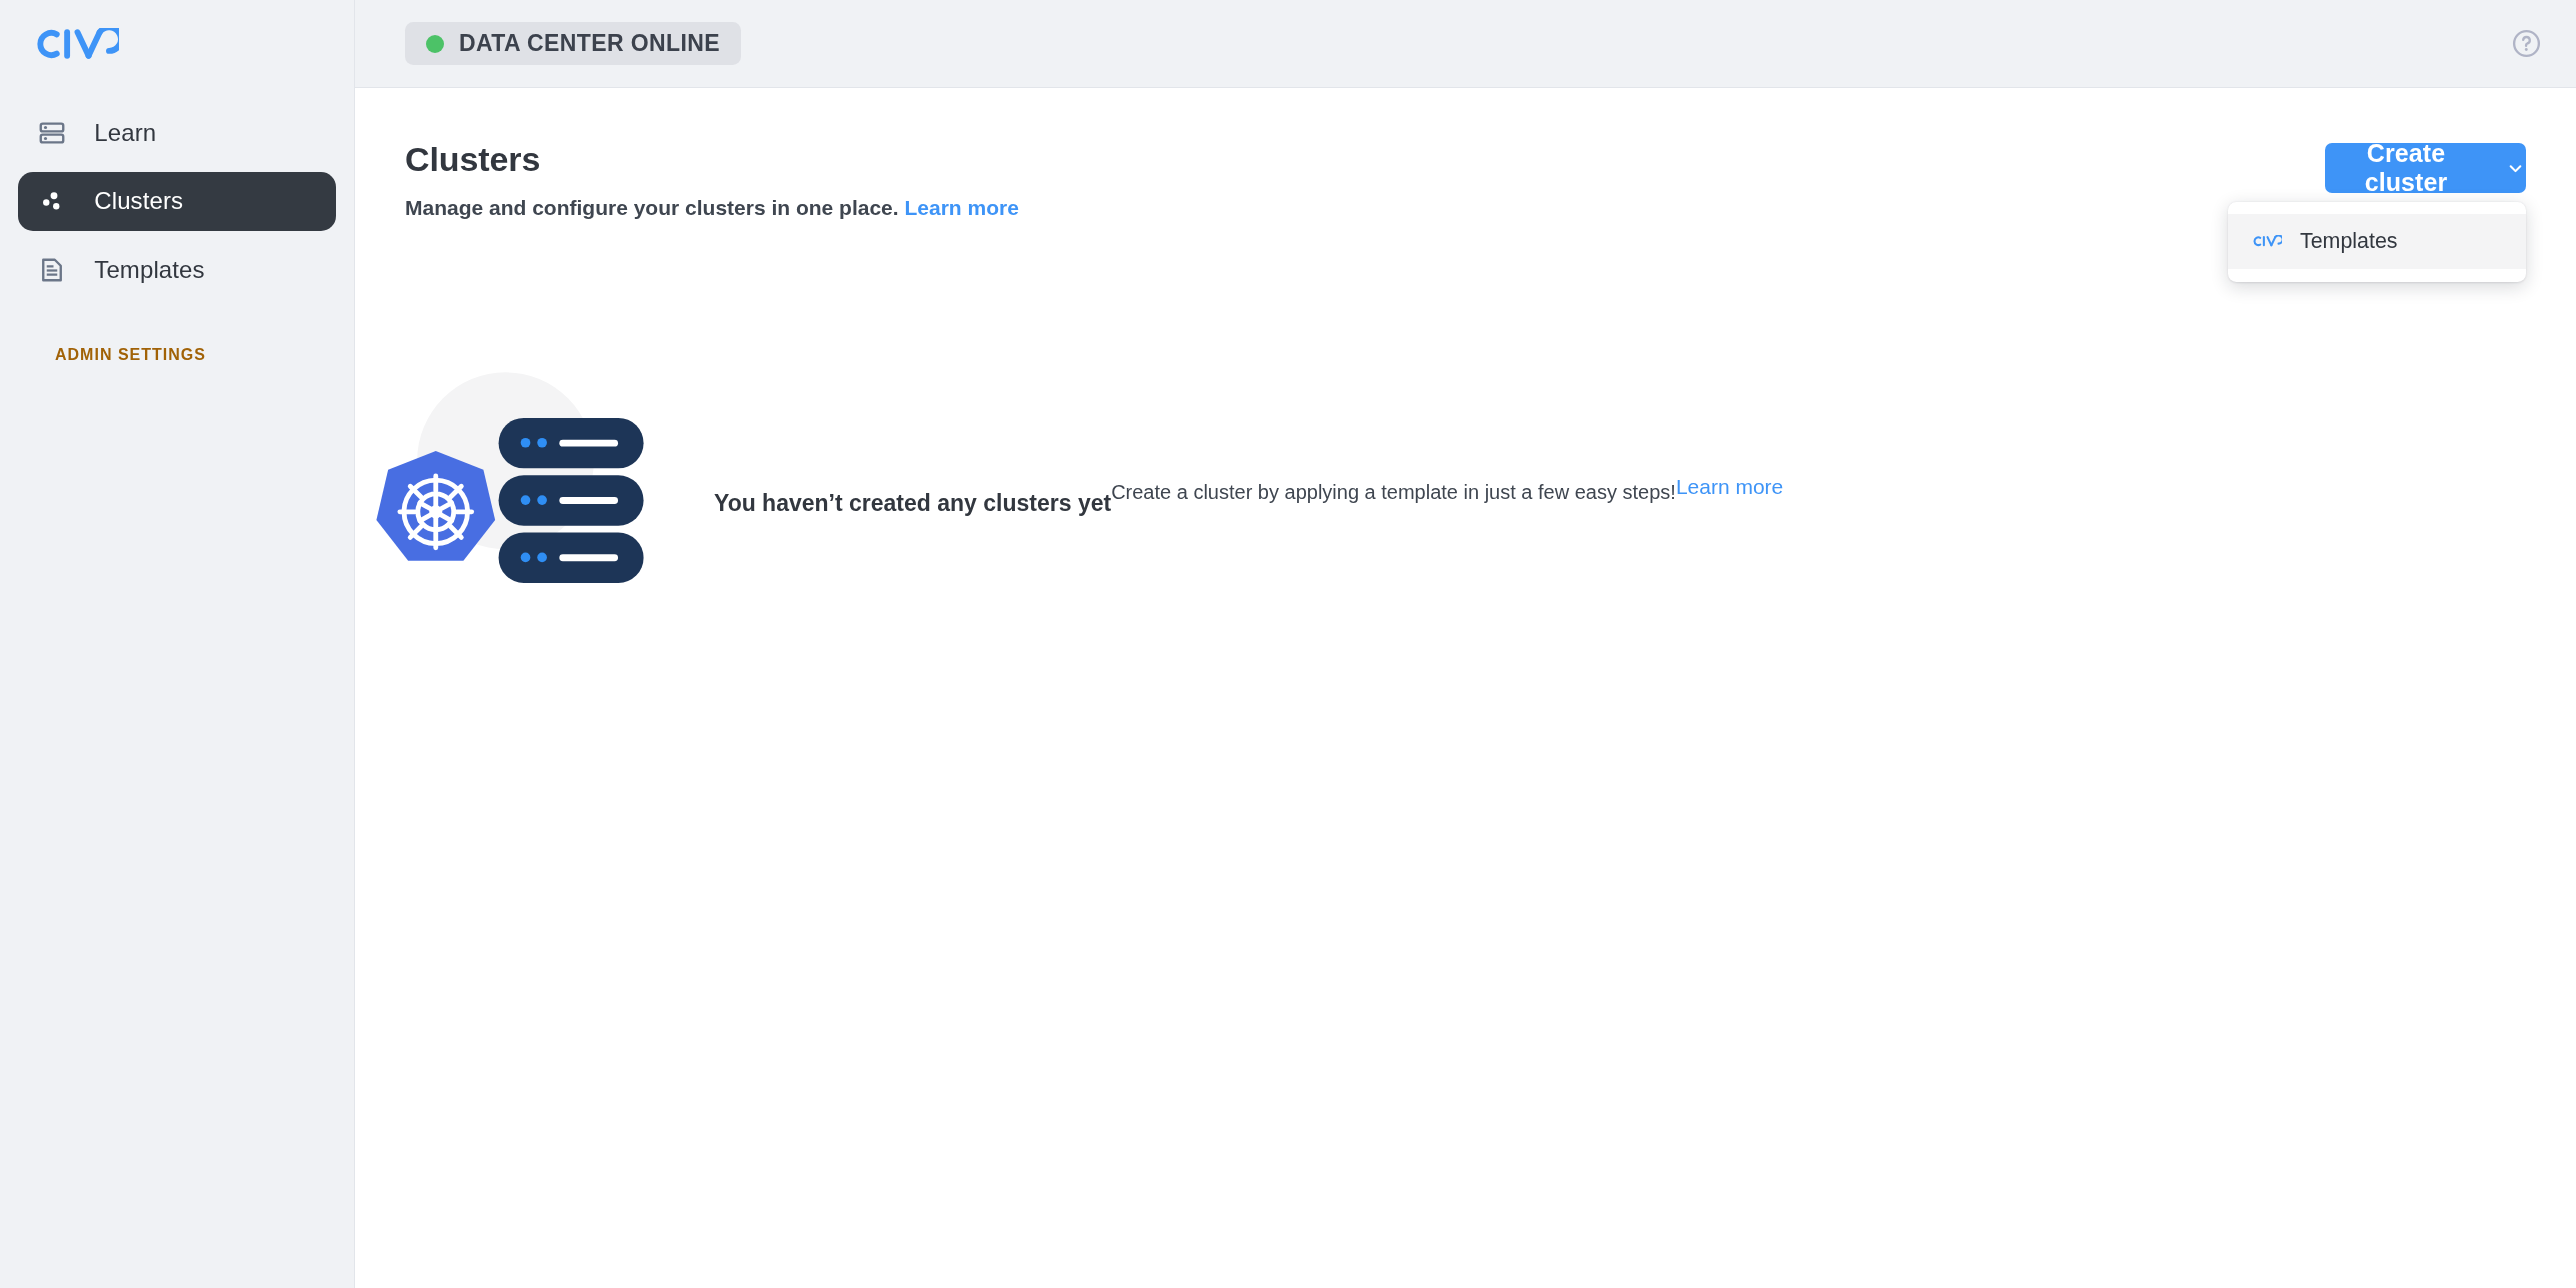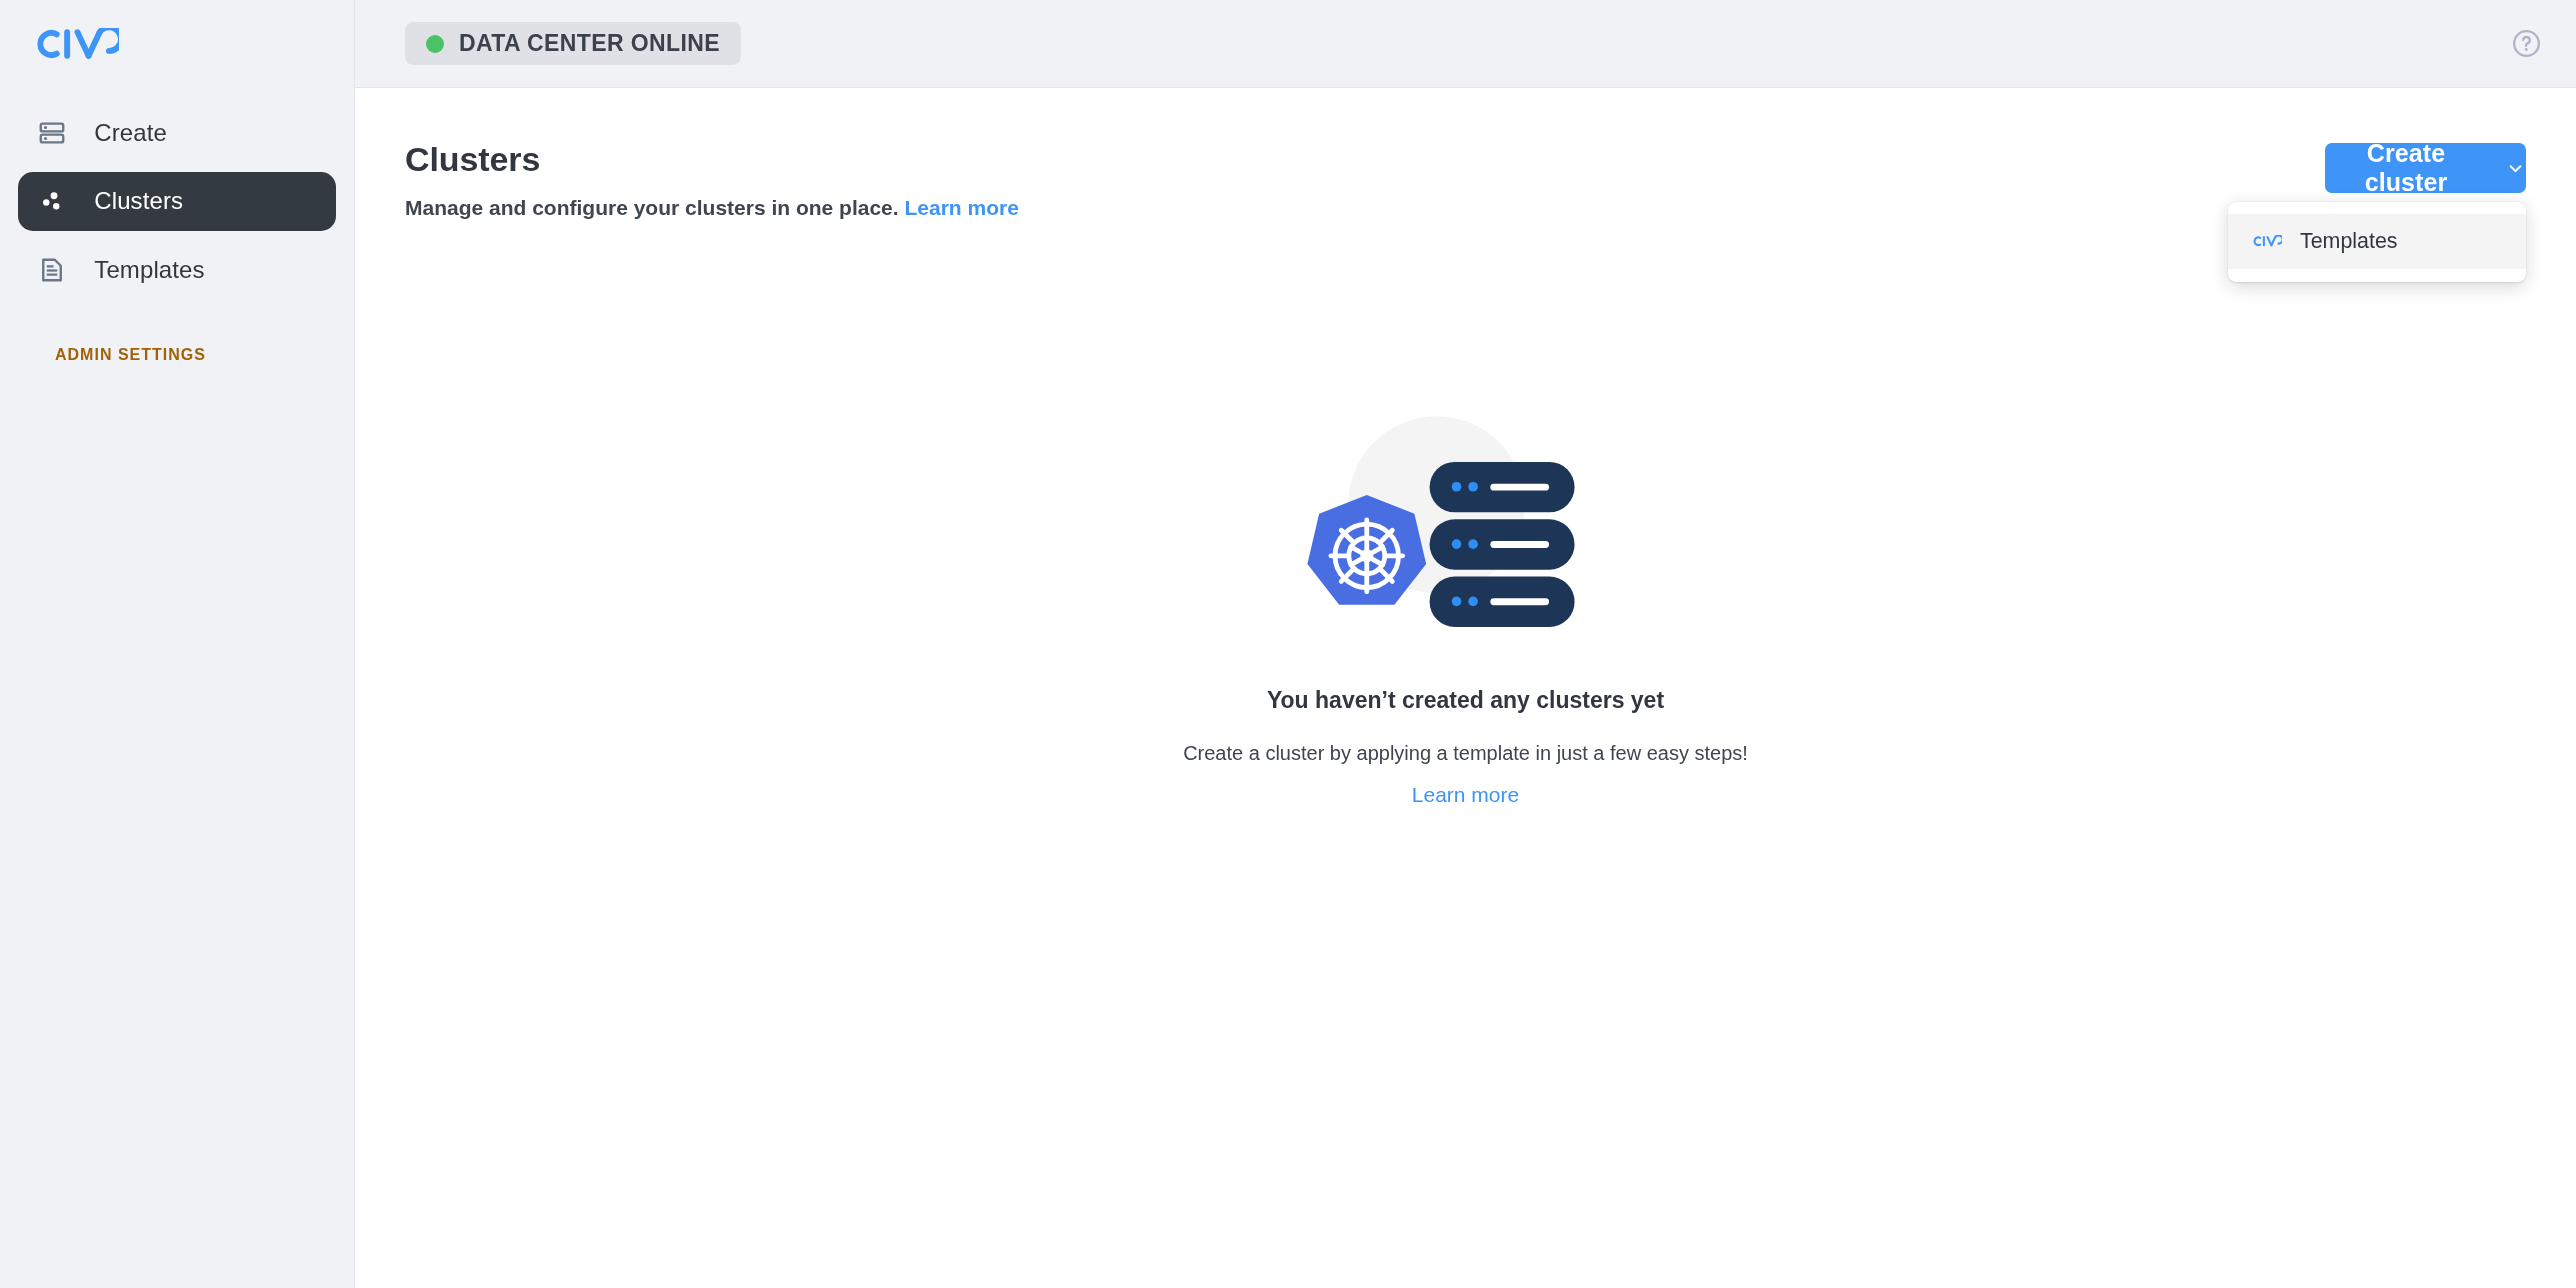--- a/index.html
+++ b/index.html
@@ -187,23 +187,23 @@
     font-size: 21.4px;
     color: #32373f;
     margin-left: 18px;
   }
 
   
   .empty {
     position: absolute;
     left: 355px;
     right: 0;
-    top: 408px;
-    display: flex;
-    flex-direction: column;
+    top: 364px;
+    display: flex;
+    flex-direction: row;
     align-items: center;
   }
   .empty-illustration { width: 359px; height: 228px; }
   .empty-title {
     margin-top: 51px;
     font-size: 23px;
     font-weight: bold;
     color: #32373f;
   }
   .empty-desc {
@@ -239,21 +239,21 @@
 
       <div class="nav-item">
         <span class="nav-icon">
           <svg width="30" height="30" viewBox="0 0 24 24">
             <rect x="3" y="4.5" width="18" height="6.2" rx="1.6" fill="none" stroke="#6b7688" stroke-width="1.9"></rect>
             <rect x="3" y="13.3" width="18" height="6.2" rx="1.6" fill="none" stroke="#6b7688" stroke-width="1.9"></rect>
             <circle cx="6.8" cy="7.6" r="1.25" fill="#6b7688"></circle>
             <circle cx="6.8" cy="16.4" r="1.25" fill="#6b7688"></circle>
           </svg>
         </span>
-        <span class="nav-label">Create</span>
+        <span class="nav-label">Learn</span>
       </div>
 
       <div class="nav-item active">
         <span class="nav-icon">
           <svg width="30" height="30" viewBox="0 0 24 24">
             <circle cx="13.6" cy="7.8" r="2.75" fill="#ffffff"></circle>
             <circle cx="7.4" cy="13.2" r="2.55" fill="#ffffff"></circle>
             <circle cx="15.4" cy="16.2" r="2.55" fill="#ffffff"></circle>
           </svg>
         </span>

